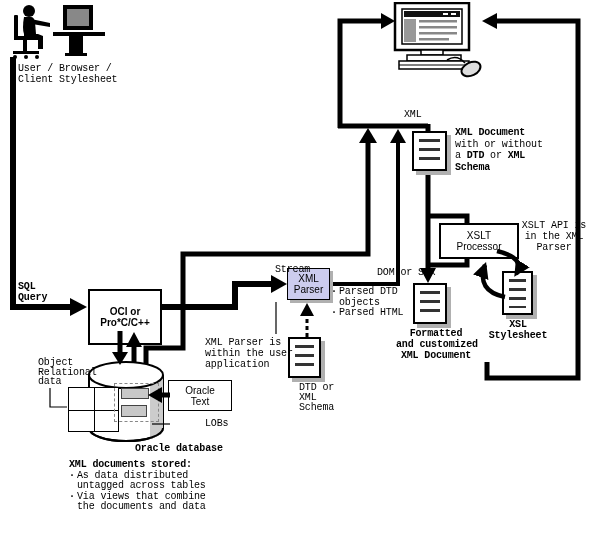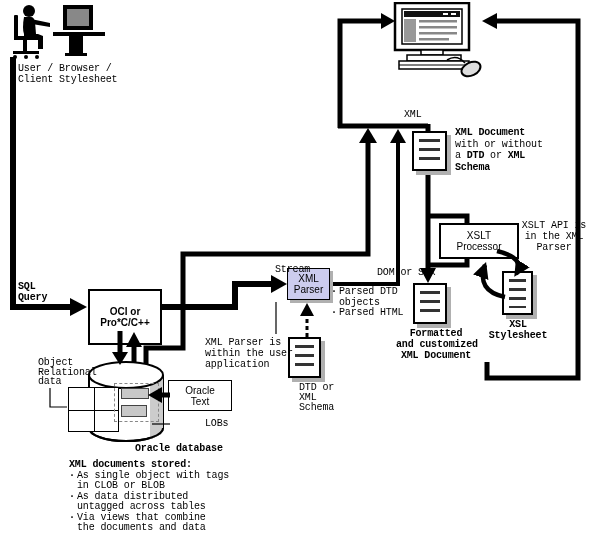--- a/index.html
+++ b/index.html
@@ -243,24 +243,20 @@
   </div>
 
   <div class="lbl" style="left:172px;top:419px;padding-left:33px;">LOBs</div>
 
   <div class="lbl b" style="left:88px;top:444px;margin-left:47px;">Oracle database</div>
 
   <div class="lbl" style="left:69px;top:460px;line-height:10.5px;">
     <div class="b">XML documents stored:</div>
     <div class="bullets">
       <div class="item">
-        <div>As single object with tags</div>
-        <div>in CLOB or BLOB</div>
-      </div>
-      <div class="item">
         <div>As data distributed</div>
         <div>untagged across tables</div>
       </div>
       <div class="item">
         <div>Via views that combine</div>
         <div>the documents and data</div>
       </div>
     </div>
   </div>
 

